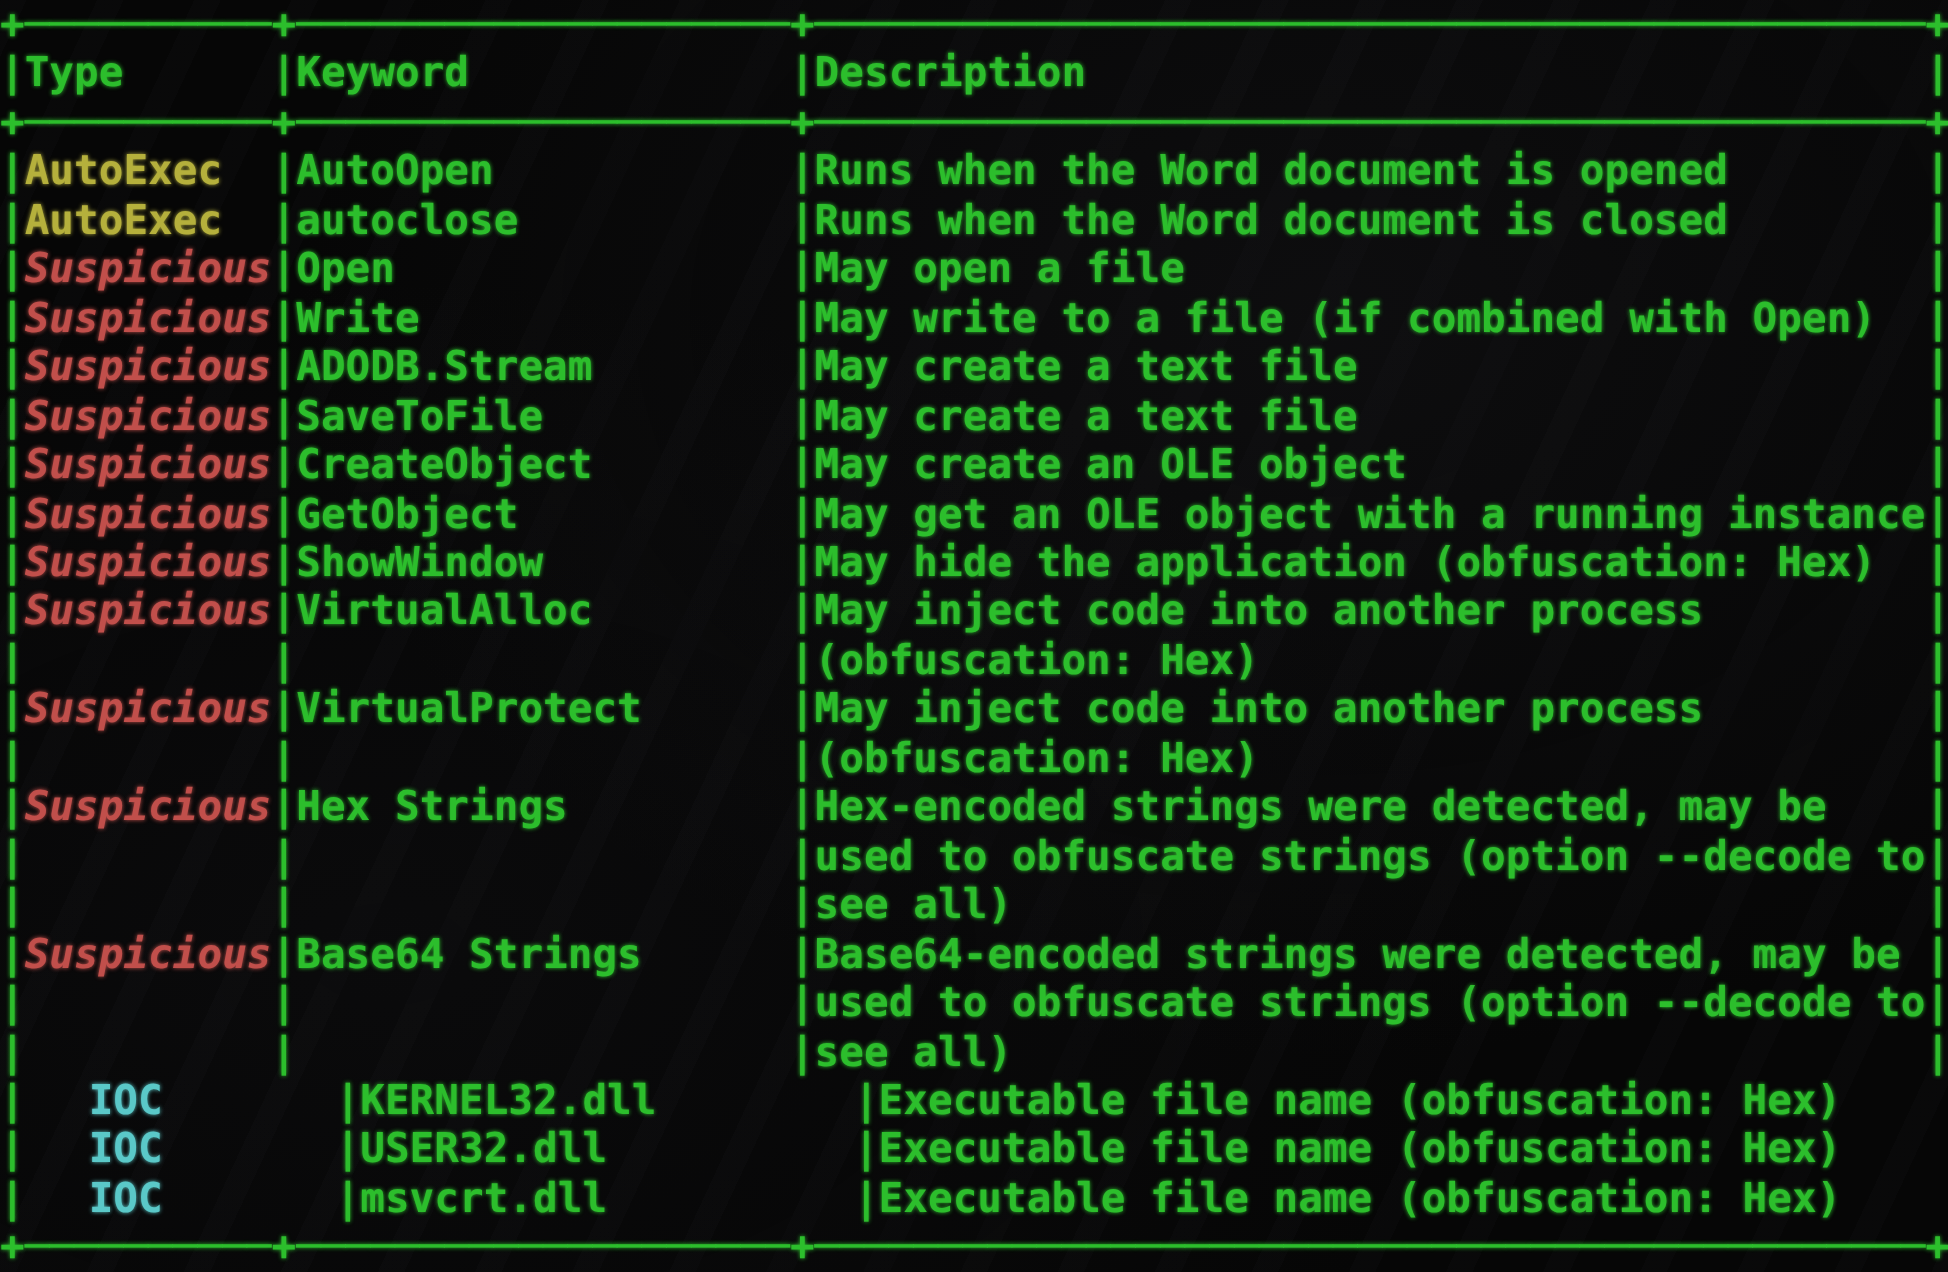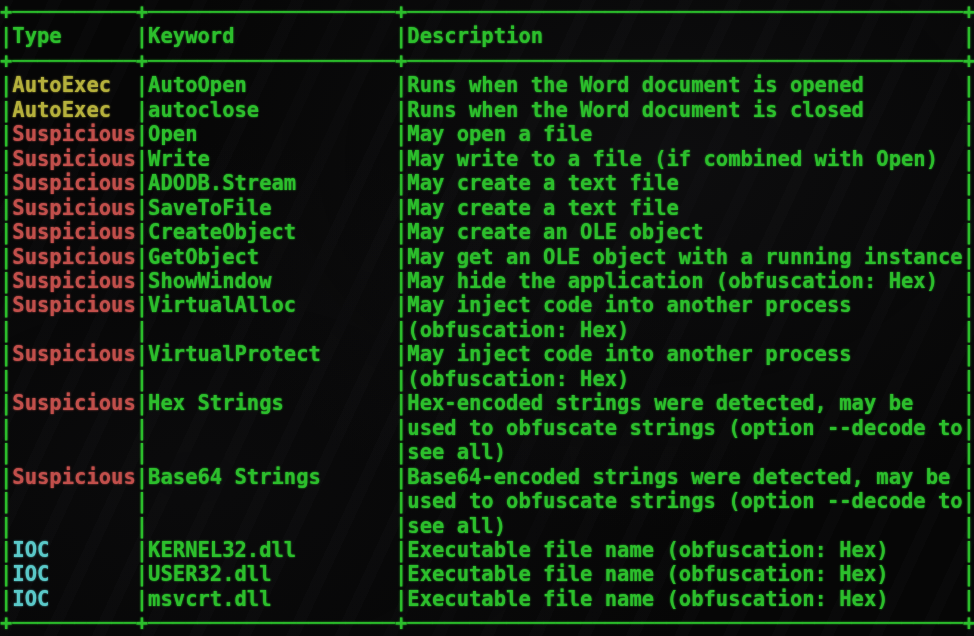--- a/index.html
+++ b/index.html
@@ -26,19 +26,19 @@
     font-weight: bold;
     font-size: 20.5px;
     line-height: 24.46px;
     color: var(--green, #2cbe2c);
     white-space: pre;
     text-shadow: 0 0 2px;
   }
   .line { height: 24.46px; white-space: pre; }
   .cell, .pipe, .border-text, .header-text { white-space: pre; }
   .type-autoexec   { color: var(--yellow, #b5b03c); }
-  .type-suspicious { color: var(--red, #c14f4b); }
-  .type-ioc        { color: var(--cyan, #5ac8c8); }
+  .type-suspicious { color: var(--red, #c14f4b); font-style: italic; }
+  .type-ioc        { color: var(--cyan, #5ac8c8); margin-left: 32px; }
 </style>
 </head>
 <body style="background-color: rgb(6, 6, 6);">
 
 <div class="term" id="term"><div class="line"><span class="border-text">+──────────+────────────────────+─────────────────────────────────────────────+</span></div><div class="line"><span class="pipe">|</span><span class="header-text">Type      </span><span class="pipe">|</span><span class="header-text">Keyword             </span><span class="pipe">|</span><span class="header-text">Description                                  </span><span class="pipe">|</span></div><div class="line"><span class="border-text">+──────────+────────────────────+─────────────────────────────────────────────+</span></div><div class="line"><span class="pipe">|</span><span class="cell type-autoexec">AutoExec  </span><span class="pipe">|</span><span class="cell">AutoOpen            </span><span class="pipe">|</span><span class="cell">Runs when the Word document is opened        </span><span class="pipe">|</span></div><div class="line"><span class="pipe">|</span><span class="cell type-autoexec">AutoExec  </span><span class="pipe">|</span><span class="cell">autoclose           </span><span class="pipe">|</span><span class="cell">Runs when the Word document is closed        </span><span class="pipe">|</span></div><div class="line"><span class="pipe">|</span><span class="cell type-suspicious">Suspicious</span><span class="pipe">|</span><span class="cell">Open                </span><span class="pipe">|</span><span class="cell">May open a file                              </span><span class="pipe">|</span></div><div class="line"><span class="pipe">|</span><span class="cell type-suspicious">Suspicious</span><span class="pipe">|</span><span class="cell">Write               </span><span class="pipe">|</span><span class="cell">May write to a file (if combined with Open)  </span><span class="pipe">|</span></div><div class="line"><span class="pipe">|</span><span class="cell type-suspicious">Suspicious</span><span class="pipe">|</span><span class="cell">ADODB.Stream        </span><span class="pipe">|</span><span class="cell">May create a text file                       </span><span class="pipe">|</span></div><div class="line"><span class="pipe">|</span><span class="cell type-suspicious">Suspicious</span><span class="pipe">|</span><span class="cell">SaveToFile          </span><span class="pipe">|</span><span class="cell">May create a text file                       </span><span class="pipe">|</span></div><div class="line"><span class="pipe">|</span><span class="cell type-suspicious">Suspicious</span><span class="pipe">|</span><span class="cell">CreateObject        </span><span class="pipe">|</span><span class="cell">May create an OLE object                     </span><span class="pipe">|</span></div><div class="line"><span class="pipe">|</span><span class="cell type-suspicious">Suspicious</span><span class="pipe">|</span><span class="cell">GetObject           </span><span class="pipe">|</span><span class="cell">May get an OLE object with a running instance</span><span class="pipe">|</span></div><div class="line"><span class="pipe">|</span><span class="cell type-suspicious">Suspicious</span><span class="pipe">|</span><span class="cell">ShowWindow          </span><span class="pipe">|</span><span class="cell">May hide the application (obfuscation: Hex)  </span><span class="pipe">|</span></div><div class="line"><span class="pipe">|</span><span class="cell type-suspicious">Suspicious</span><span class="pipe">|</span><span class="cell">VirtualAlloc        </span><span class="pipe">|</span><span class="cell">May inject code into another process         </span><span class="pipe">|</span></div><div class="line"><span class="pipe">|</span><span class="cell type-suspicious">          </span><span class="pipe">|</span><span class="cell">                    </span><span class="pipe">|</span><span class="cell">(obfuscation: Hex)                           </span><span class="pipe">|</span></div><div class="line"><span class="pipe">|</span><span class="cell type-suspicious">Suspicious</span><span class="pipe">|</span><span class="cell">VirtualProtect      </span><span class="pipe">|</span><span class="cell">May inject code into another process         </span><span class="pipe">|</span></div><div class="line"><span class="pipe">|</span><span class="cell type-suspicious">          </span><span class="pipe">|</span><span class="cell">                    </span><span class="pipe">|</span><span class="cell">(obfuscation: Hex)                           </span><span class="pipe">|</span></div><div class="line"><span class="pipe">|</span><span class="cell type-suspicious">Suspicious</span><span class="pipe">|</span><span class="cell">Hex Strings         </span><span class="pipe">|</span><span class="cell">Hex-encoded strings were detected, may be    </span><span class="pipe">|</span></div><div class="line"><span class="pipe">|</span><span class="cell type-suspicious">          </span><span class="pipe">|</span><span class="cell">                    </span><span class="pipe">|</span><span class="cell">used to obfuscate strings (option --decode to</span><span class="pipe">|</span></div><div class="line"><span class="pipe">|</span><span class="cell type-suspicious">          </span><span class="pipe">|</span><span class="cell">                    </span><span class="pipe">|</span><span class="cell">see all)                                     </span><span class="pipe">|</span></div><div class="line"><span class="pipe">|</span><span class="cell type-suspicious">Suspicious</span><span class="pipe">|</span><span class="cell">Base64 Strings      </span><span class="pipe">|</span><span class="cell">Base64-encoded strings were detected, may be </span><span class="pipe">|</span></div><div class="line"><span class="pipe">|</span><span class="cell type-suspicious">          </span><span class="pipe">|</span><span class="cell">                    </span><span class="pipe">|</span><span class="cell">used to obfuscate strings (option --decode to</span><span class="pipe">|</span></div><div class="line"><span class="pipe">|</span><span class="cell type-suspicious">          </span><span class="pipe">|</span><span class="cell">                    </span><span class="pipe">|</span><span class="cell">see all)                                     </span><span class="pipe">|</span></div><div class="line"><span class="pipe">|</span><span class="cell type-ioc">IOC       </span><span class="pipe">|</span><span class="cell">KERNEL32.dll        </span><span class="pipe">|</span><span class="cell">Executable file name (obfuscation: Hex)      </span><span class="pipe">|</span></div><div class="line"><span class="pipe">|</span><span class="cell type-ioc">IOC       </span><span class="pipe">|</span><span class="cell">USER32.dll          </span><span class="pipe">|</span><span class="cell">Executable file name (obfuscation: Hex)      </span><span class="pipe">|</span></div><div class="line"><span class="pipe">|</span><span class="cell type-ioc">IOC       </span><span class="pipe">|</span><span class="cell">msvcrt.dll          </span><span class="pipe">|</span><span class="cell">Executable file name (obfuscation: Hex)      </span><span class="pipe">|</span></div><div class="line"><span class="border-text">+──────────+────────────────────+─────────────────────────────────────────────+</span></div></div>
 
 </body></html>

